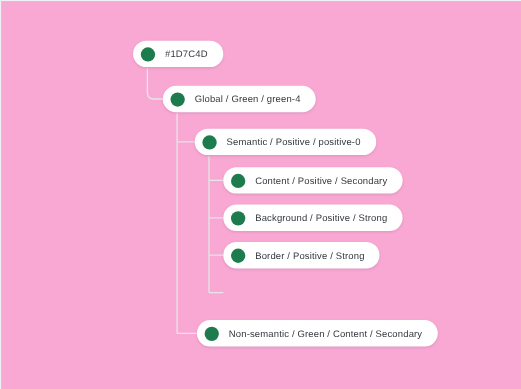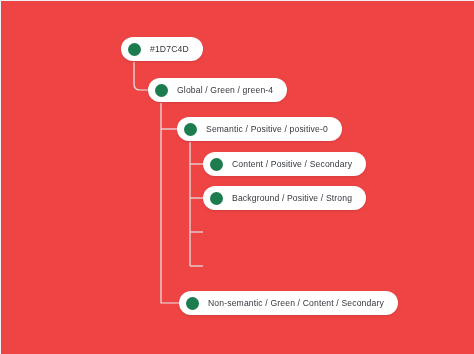--- a/index.html
+++ b/index.html
@@ -57,21 +57,21 @@
     font-size: 8.6px;
     line-height: 1;
     color: #33373d;
     letter-spacing: 0.15px;
     font-family: "Liberation Sans", sans-serif;
   }
 </style>
 </head>
 <body>
 
-<div id="canvas" style="background: #ef4444; text-decoration: underline;">
+<div id="canvas" style="background: #f9a8d4; text-decoration: underline;">
 
   <svg id="connectors" viewBox="0 0 474 354" width="474" height="354" fill="none">
 
     <path d="M133 61 L133 83 Q133 89 139 89 L147 89" stroke="#E4E6E9" stroke-width="1.2" fill="none"></path>
 
     <path d="M160 102 L160 302 Q160 302 166 302 L178 302" stroke="#E4E6E9" stroke-width="1.2" fill="none"></path>
     <path d="M160 128 L176 128" stroke="#E4E6E9" stroke-width="1.2" fill="none"></path>
 
     <path d="M189 141 L189 265" stroke="#E4E6E9" stroke-width="1.2" fill="none"></path>
     <path d="M189 163 L202 163" stroke="#E4E6E9" stroke-width="1.2" fill="none"></path>
@@ -98,20 +98,24 @@
   <div class="node" style="left:202px; top:185px;">
     <span class="swatch" style="background: rgb(29, 124, 77);"></span>
     <span class="node-label">Background / Positive / Strong</span>
   </div>
 
   <div class="node" style="left:202px; top:151px;">
     <span class="swatch" style="background: rgb(29, 124, 77);"></span>
     <span class="node-label">Content / Positive / Secondary</span>
   </div>
 
+  <div class="node" style="left:202px; top:219px;">
+    <span class="swatch" style="background: rgb(29, 124, 77);"></span>
+    <span class="node-label">Border / Positive / Strong</span>
+  </div>
 
 
   <div class="node" style="left:178px; top:290px;">
     <span class="swatch" style="background: rgb(29, 124, 77);"></span>
     <span class="node-label">Non-semantic / Green / Content / Secondary</span>
   </div>
 
 </div>
 
 </body></html>

